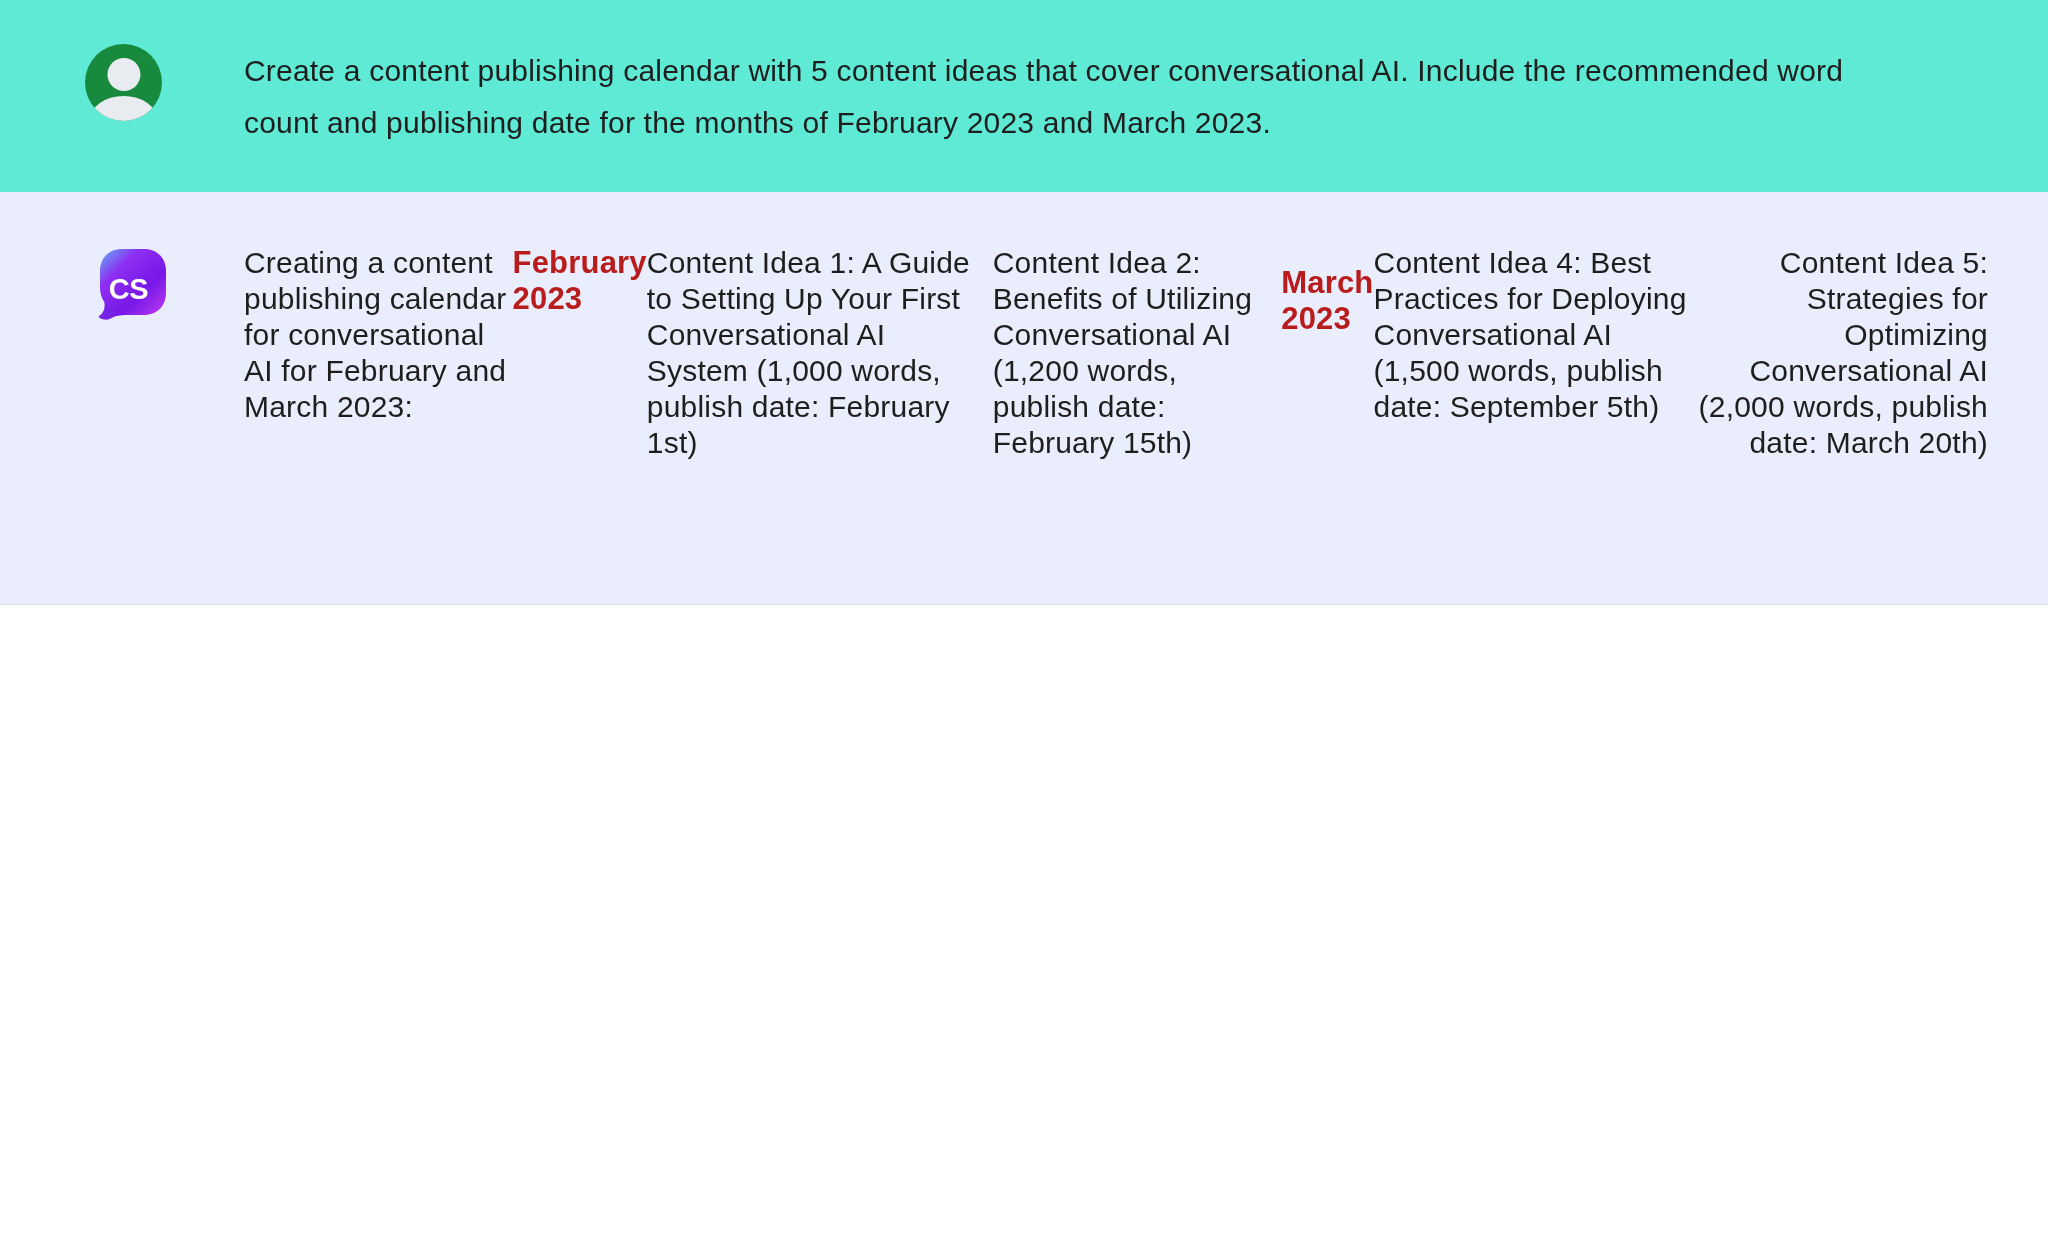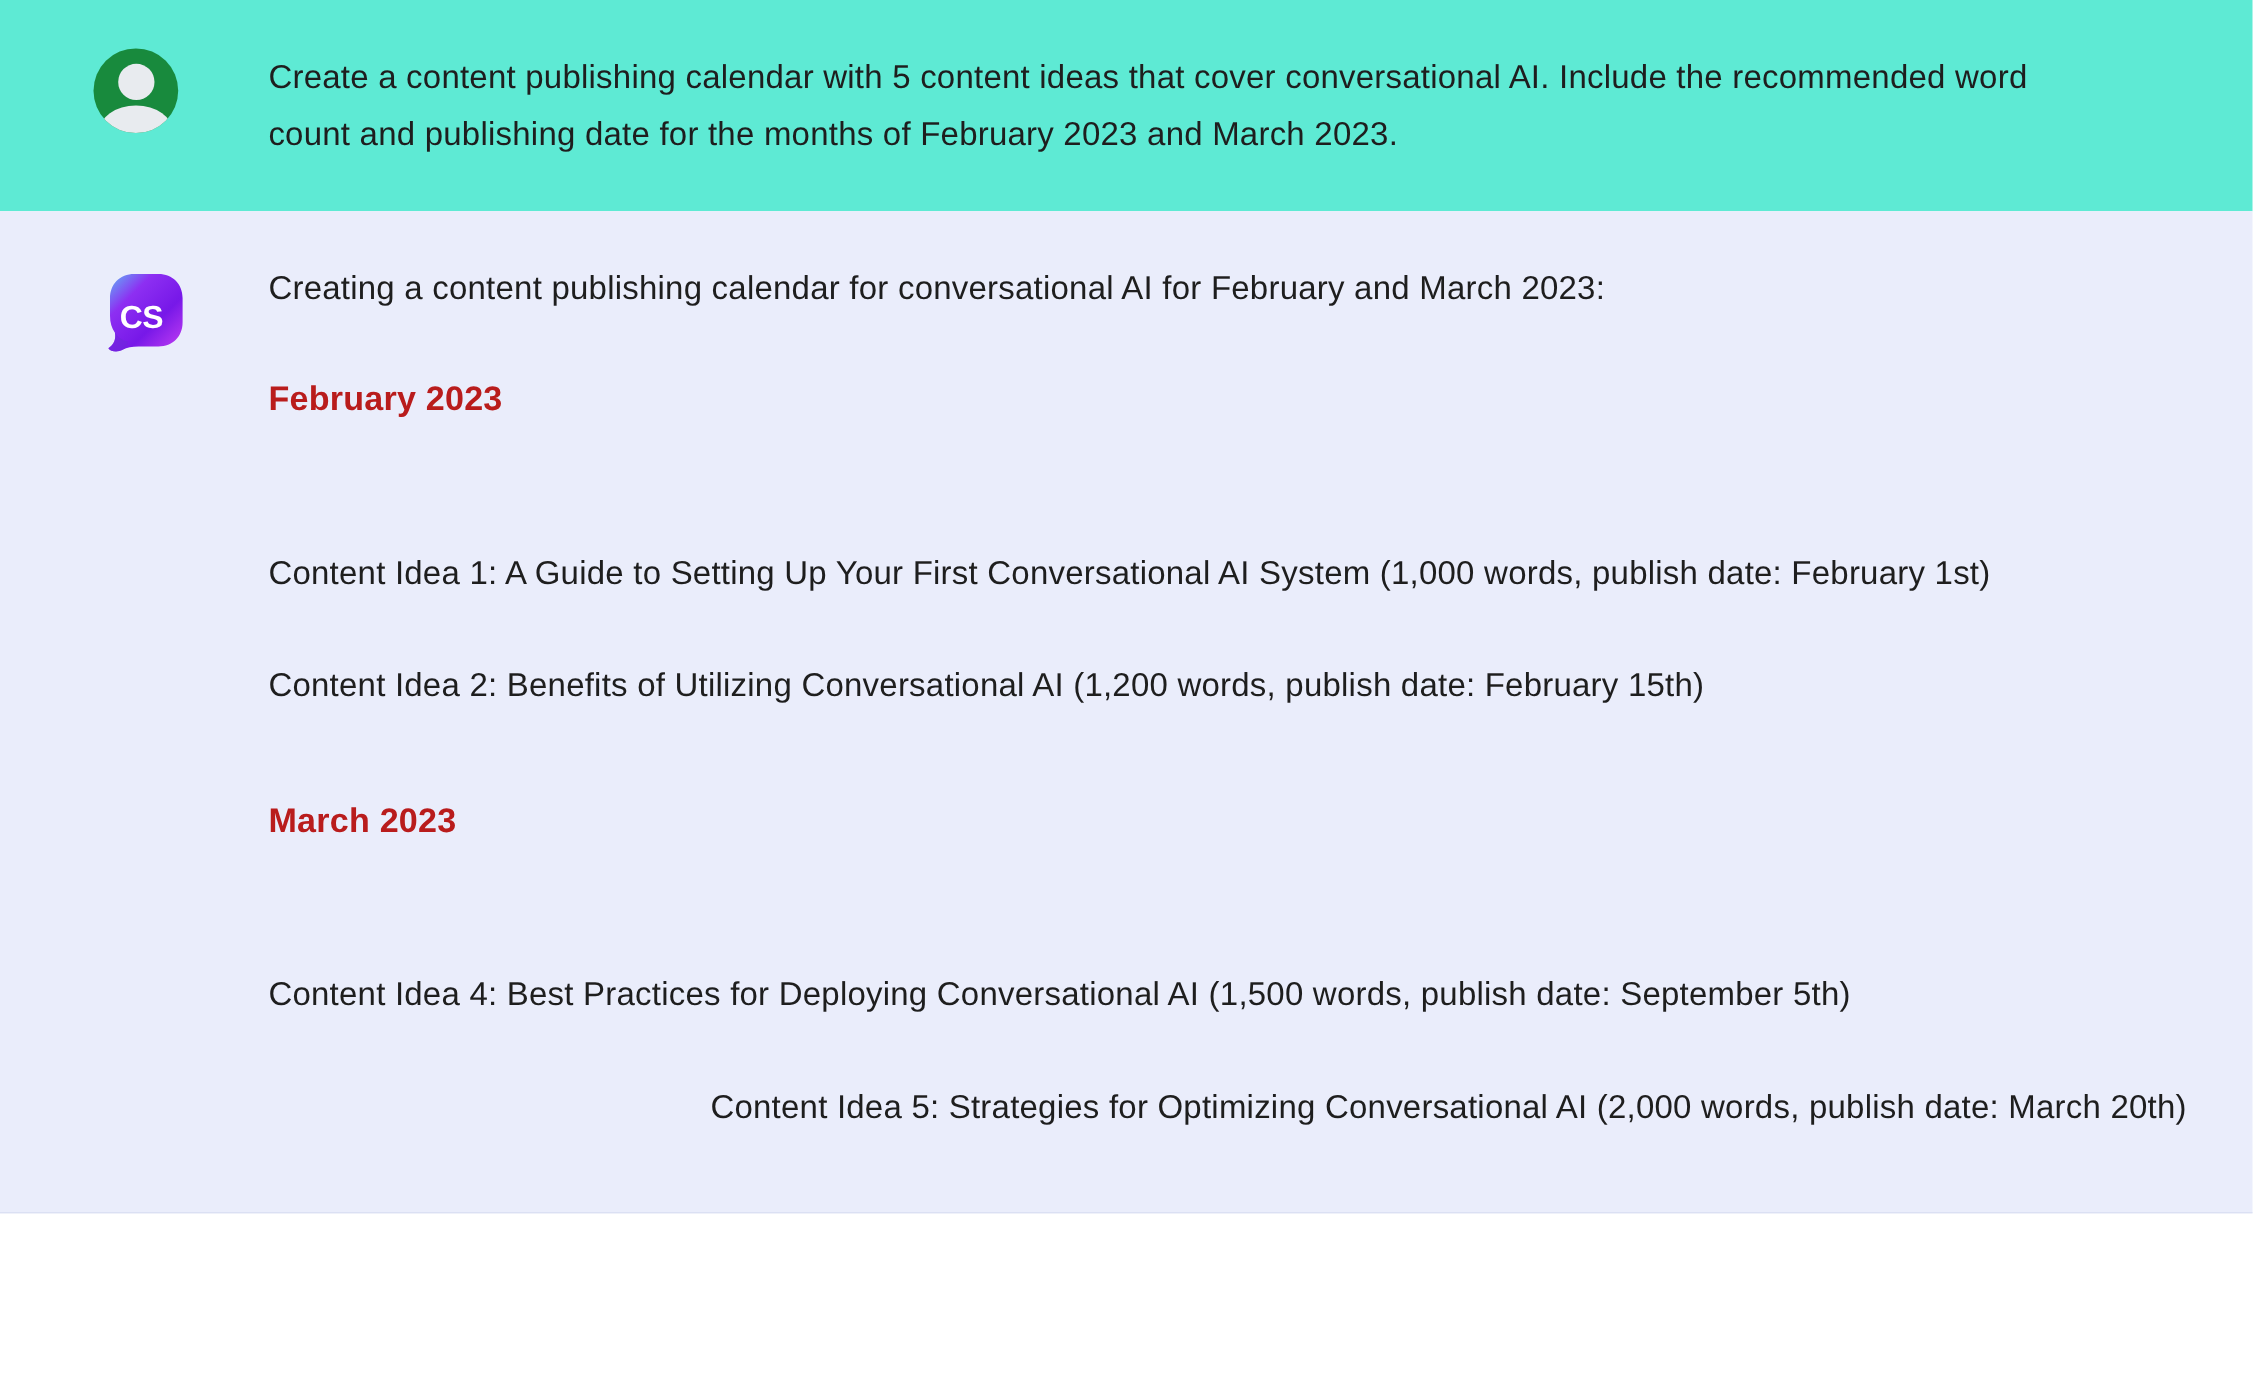--- a/index.html
+++ b/index.html
@@ -44,21 +44,21 @@
     padding:53px 60px 77px 244px;
   }
   .cs-avatar { position:absolute; left:95px; top:53px; width:76px; height:76px; }
   .cs-avatar svg { display:block; width:100%; height:100%; }
   .cs-label {
     position:absolute; left:0; top:6px; width:88%; height:100%;
     display:flex; align-items:center; justify-content:center;
     color:#ffffff; font-weight:700; font-size:29px; letter-spacing:-0.5px;
   }
 
-  .ai-content { display:flex; flex-direction:column; font-size:30px; letter-spacing:0.2px; }
+  .ai-content { display:flex; font-size:30px; letter-spacing:0.2px; }
   .ai-intro { line-height:36px; margin:0 0 64px; }
   .month-heading {
     font-size:31px; font-weight:700; line-height:36px;
     color:#b91c1c; margin:0 0 123px;
   }
   .month-heading.with-gap { margin-top:20px; }
   .idea { line-height:36px; margin:0 0 66px; }
   .idea:last-child { margin-bottom:0;text-align:right; }
 </style>
 </head>

